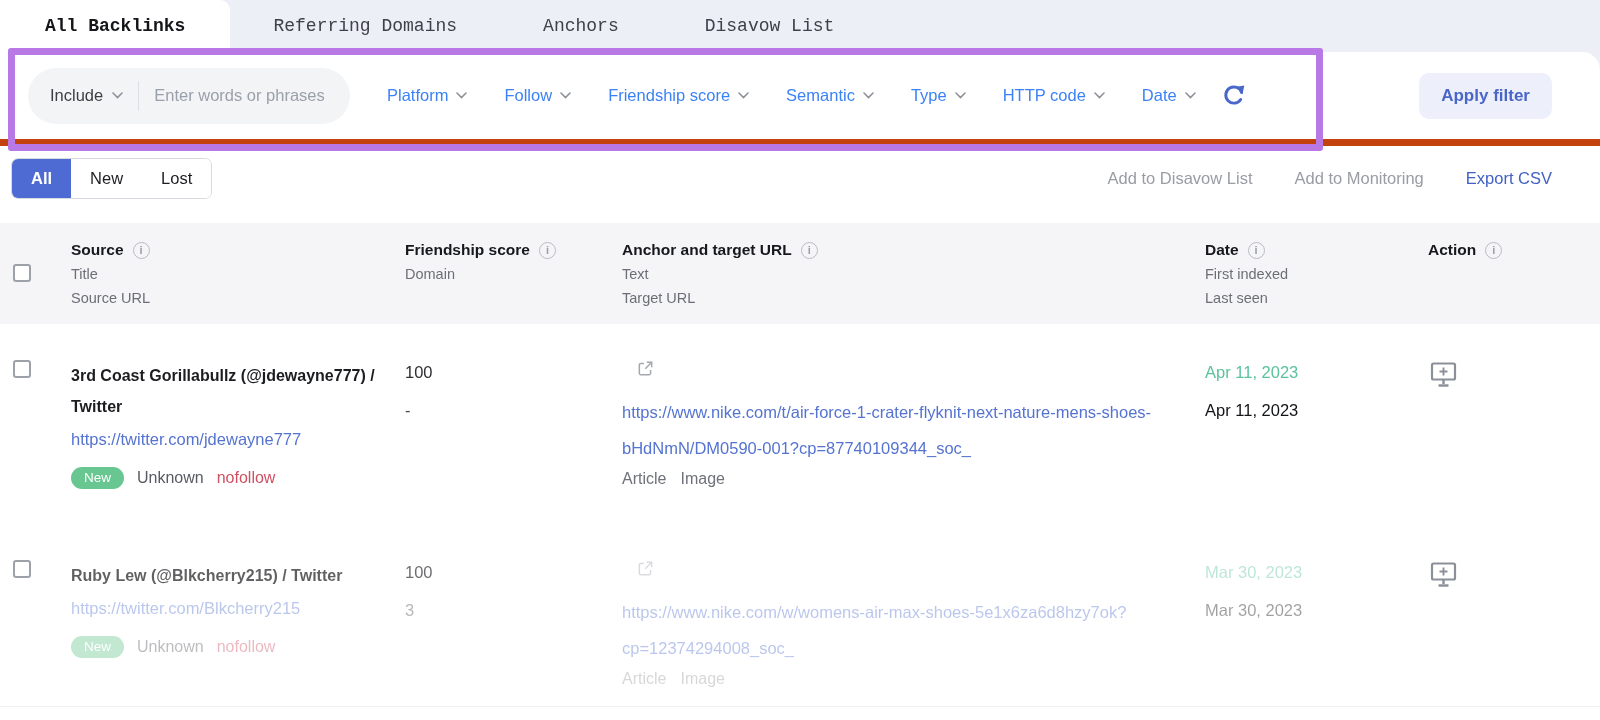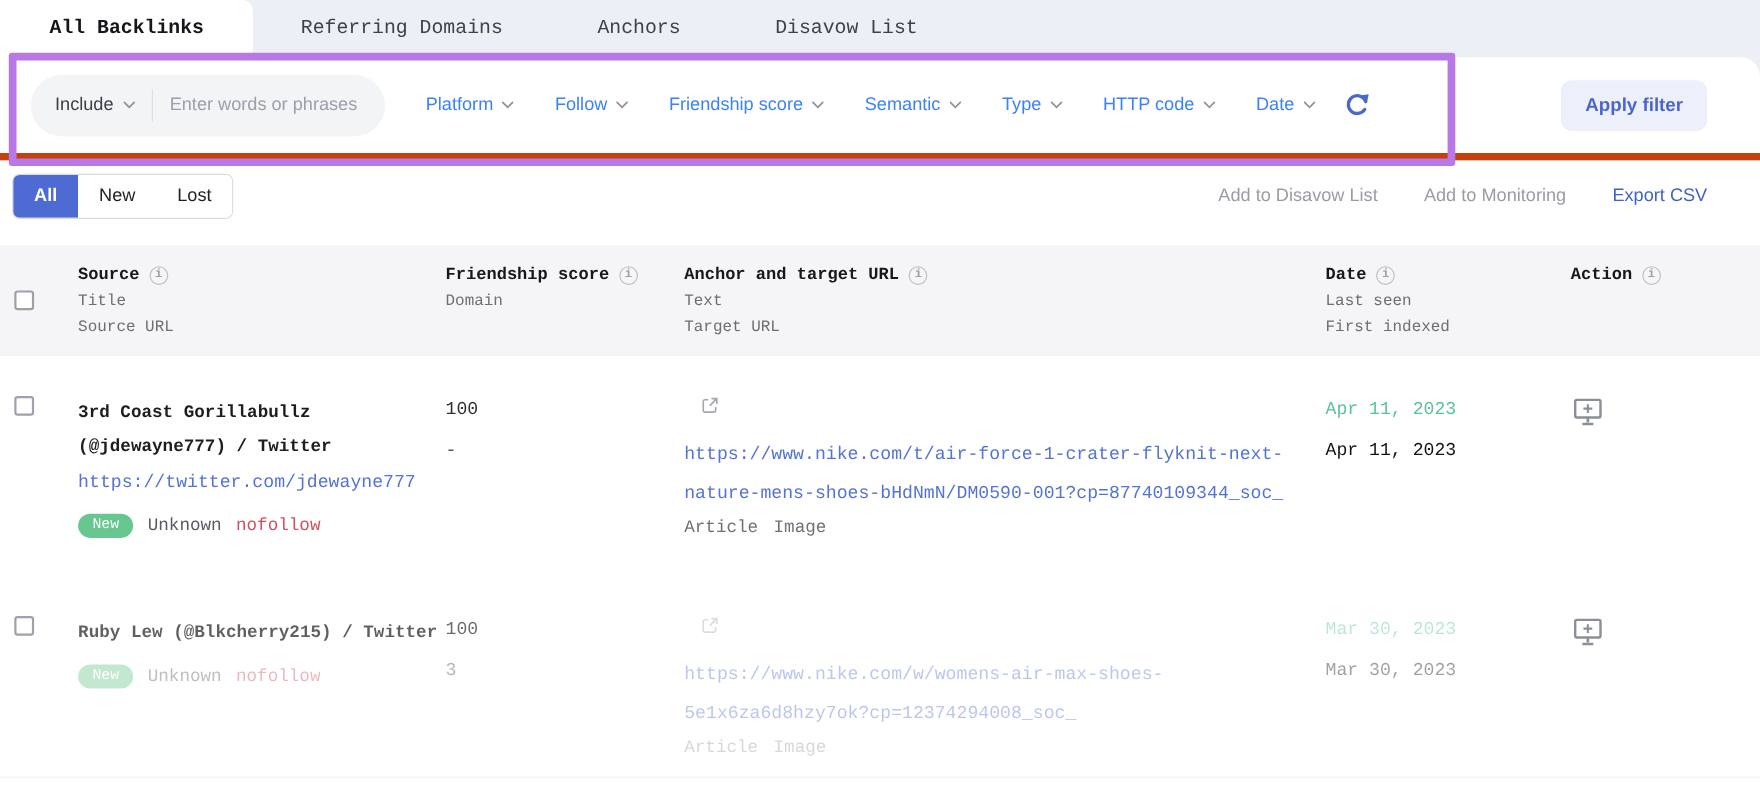--- a/index.html
+++ b/index.html
@@ -37,21 +37,21 @@
   
   .toolbar-row { display:flex; align-items:center; height:64px; padding:0 48px 0 11px; background:#fff; }
   .segmented { display:flex; border:1px solid #d8dadf; border-radius:7px; overflow:hidden; height:41px; background:#fff; }
   .seg { display:flex; align-items:center; padding:0 19px; font-size:16.5px; color:#1d1e22; cursor:pointer; background:#fff; }
   .seg.active { background:#4e6bd3; color:#fff; font-weight:bold; }
   .toolbar-actions { margin-left:auto; display:flex; align-items:center; gap:42px; }
   .action-link { font-size:16.5px; color:#9a9ca4; cursor:default; }
   .action-link.enabled { color:#4161c4; cursor:pointer; }
 
   
-  .grid { display:grid; grid-template-columns:71px 334px 217px 583px 223px 1fr;font-family:Liberation Mono, monospace; }
+  .grid { display:grid; grid-template-columns:71px 334px 217px 583px 223px 1fr; }
   .thead { background:#f5f5f7; padding:15px 0 14px; margin-top:13px; }
   .th-title { display:flex; align-items:center; gap:9px; font-size:15.5px; font-weight:bold; color:#17181b; line-height:24px; }
   .th-sub { font-size:14.5px; color:#6c6f76; line-height:24px; }
   .cb { width:18px; height:18px; border:2px solid #9da2aa; border-radius:3px; background:#fff; margin-left:13px; cursor:pointer; flex:none; }
   .thead .cb { margin-top:26px; }
   .info-icon { width:17px; height:17px; border:1.5px solid #b9bcc2; border-radius:50%; color:#9aa0a8;
                font-size:11px; display:inline-flex; align-items:center; justify-content:center;
                font-style:normal; flex:none; cursor:pointer; }
 
   .trow { background:#fff; }
@@ -201,22 +201,22 @@
           <i class="info-icon">i</i>
         </div>
       <div class="th-sub">Text</div>
       <div class="th-sub">Target URL</div>
     </div>
     <div>
       <div class="th-title">
           <span>Date</span>
           <i class="info-icon">i</i>
         </div>
+      <div class="th-sub">First indexed</div>
       <div class="th-sub">Last seen</div>
-      <div class="th-sub">First indexed</div>
     </div>
     <div>
       <div class="th-title">
           <span>Action</span>
           <i class="info-icon">i</i>
         </div>
     </div>
   </div>
 
   <div class="grid trow first">
@@ -264,20 +264,21 @@
       </span>
     </div>
   </div>
 
   <div class="grid trow second">
     <div>
         <div class="cb"></div>
       </div>
     <div>
       <div class="row-title fade-mid">Ruby Lew (@Blkcherry215) / Twitter</div>
+      <a class="row-link fade-strong">https://twitter.com/Blkcherry215</a>
       <div class="badge-row fade-strong">
         <span class="badge-new">New</span>
         <span class="platform-label">Unknown</span>
         <span class="follow-label">nofollow</span>
       </div>
     </div>
     <div>
       <div class="score-main fade-mid">100</div>
       <div class="score-sub fade-strong">3</div>
     </div>

